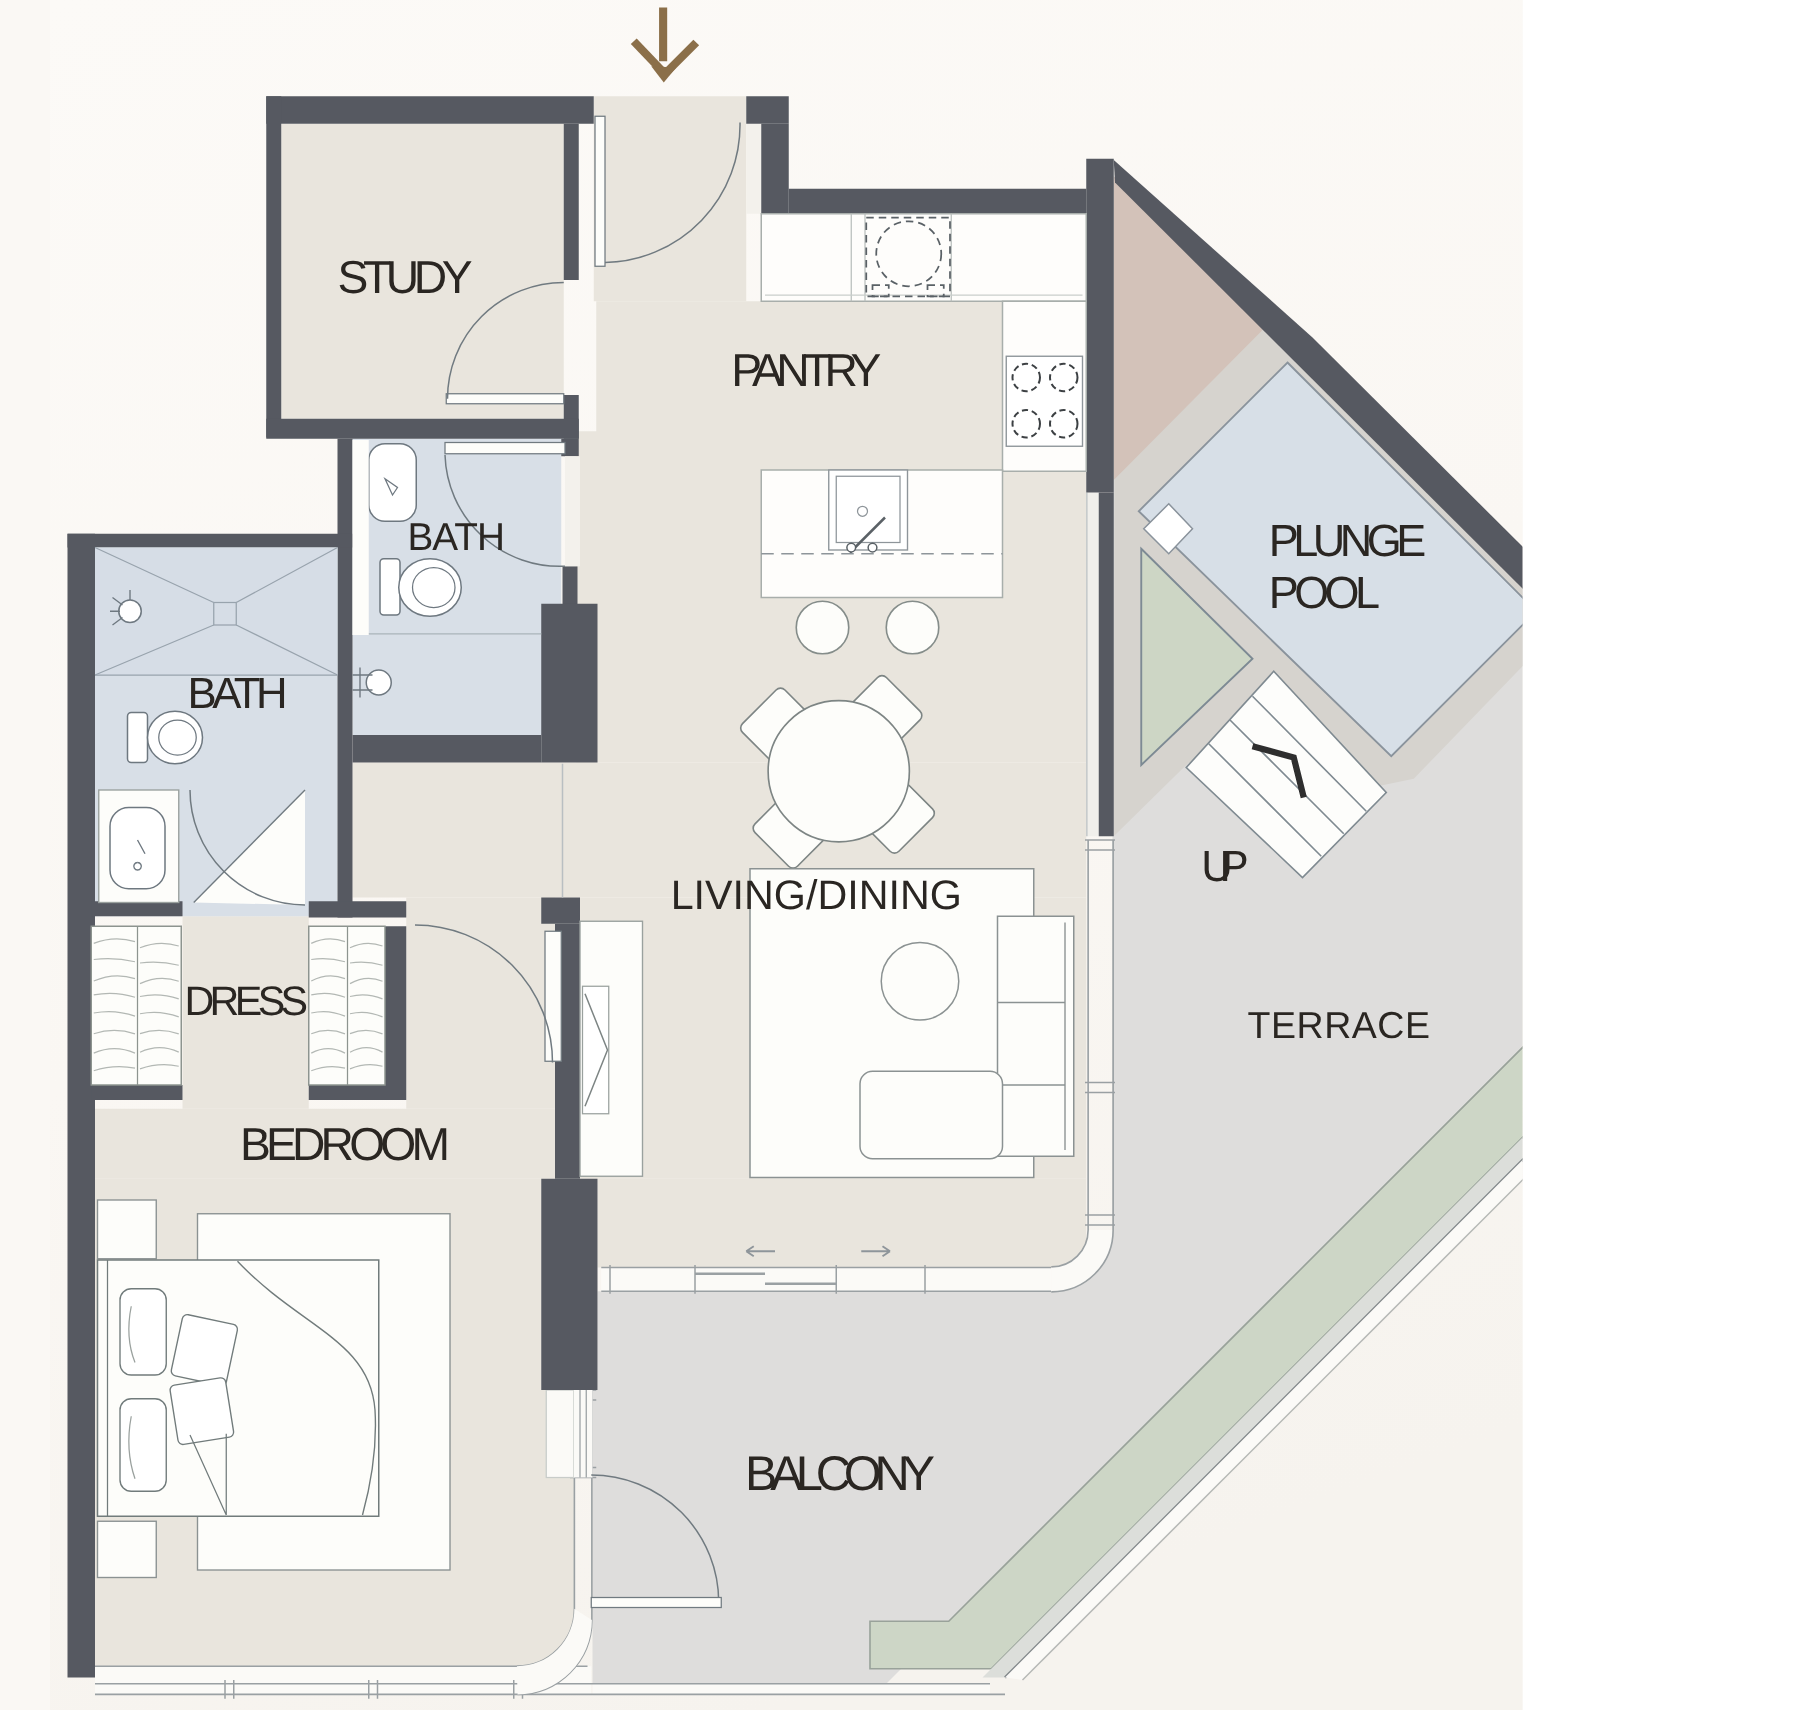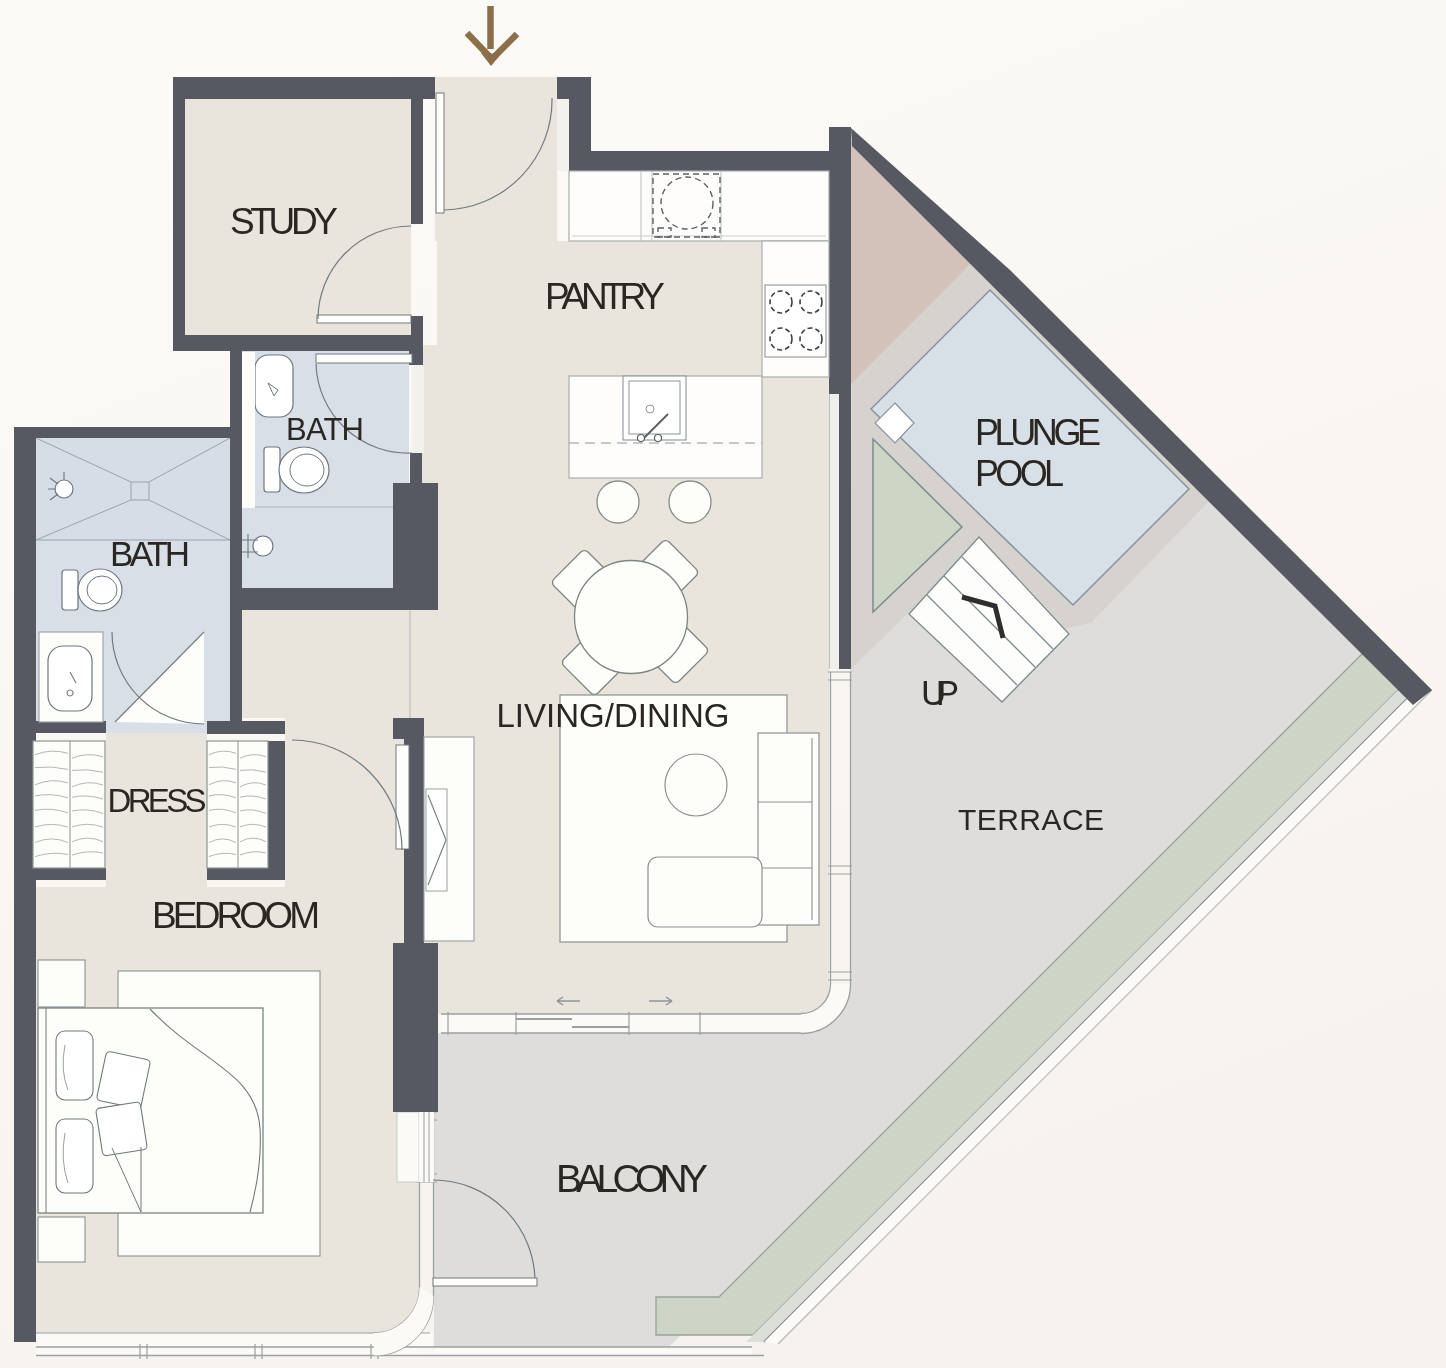--- a/index.html
+++ b/index.html
@@ -1,16 +1,16 @@
 <!DOCTYPE html>
 <html><head>
 <meta charset="utf-8">
 <style>
   html,body{margin:0;padding:0;}
-  #plan{width:1446px;height:1368px;position:relative;background:#faf8f4;overflow:hidden;}
+  #plan{width:1178px;height:1368px;position:relative;background:#faf8f4;overflow:hidden;padding-left:40px;}
   svg text{font-family:"Liberation Sans",sans-serif;fill:#2a2622;}
 </style>
 </head>
 <body>
 <div id="plan">
 <svg width="1446" height="1368" viewBox="0 0 1446 1368">
   <defs>
     <linearGradient id="bgg" x1="0" y1="0" x2="0.4" y2="1">
       <stop offset="0" stop-color="#fcfaf7"></stop>
       <stop offset="0.55" stop-color="#faf7f3"></stop>

